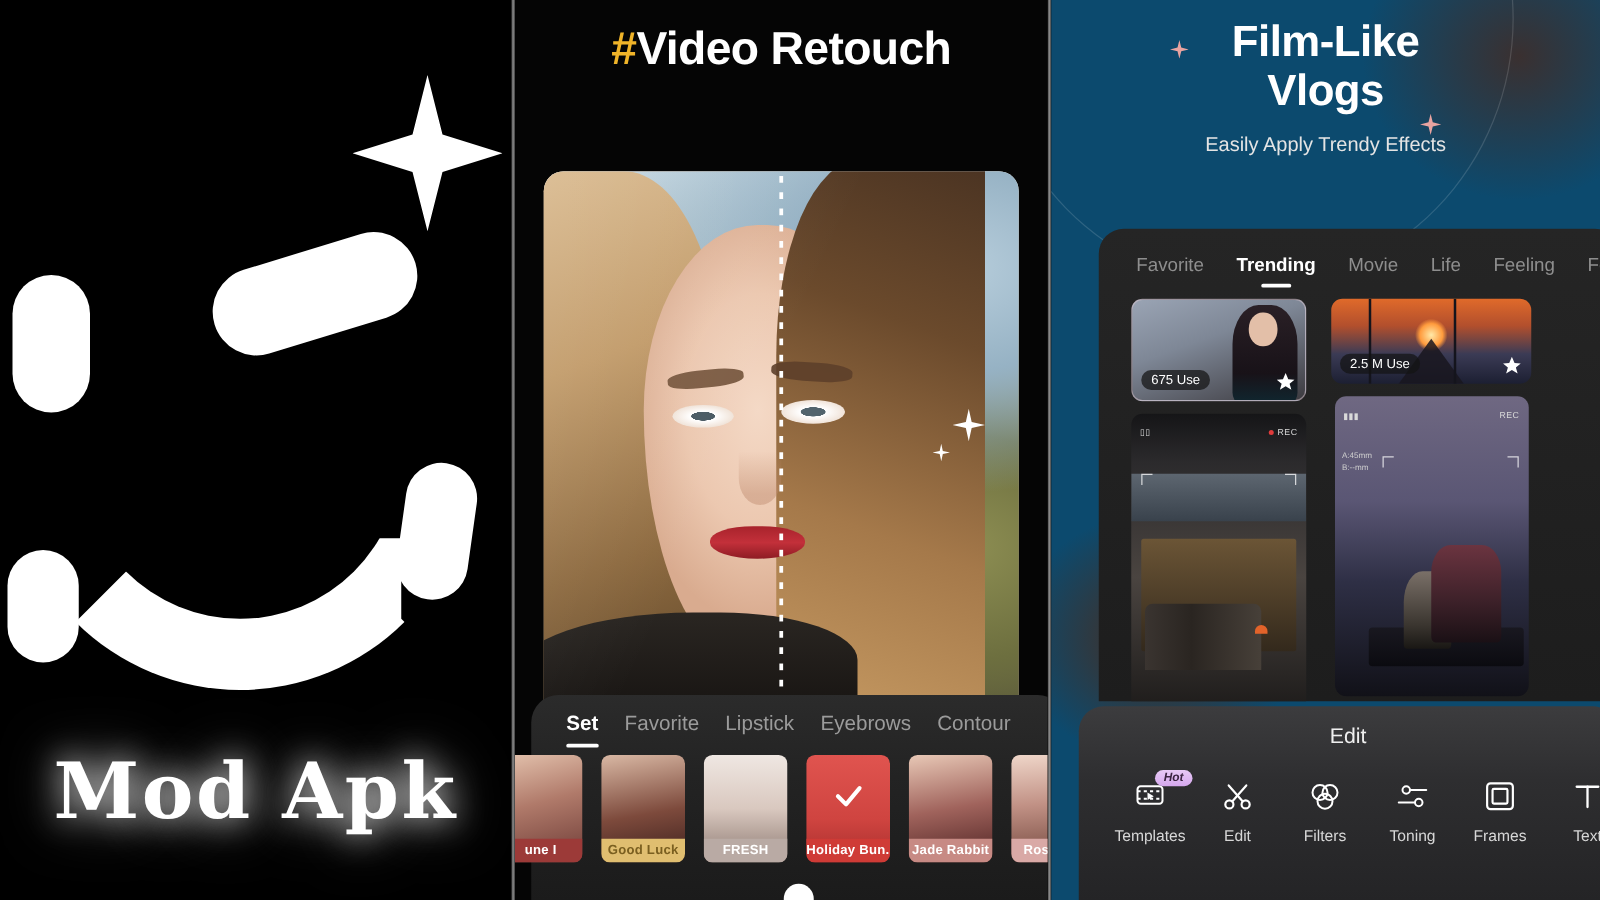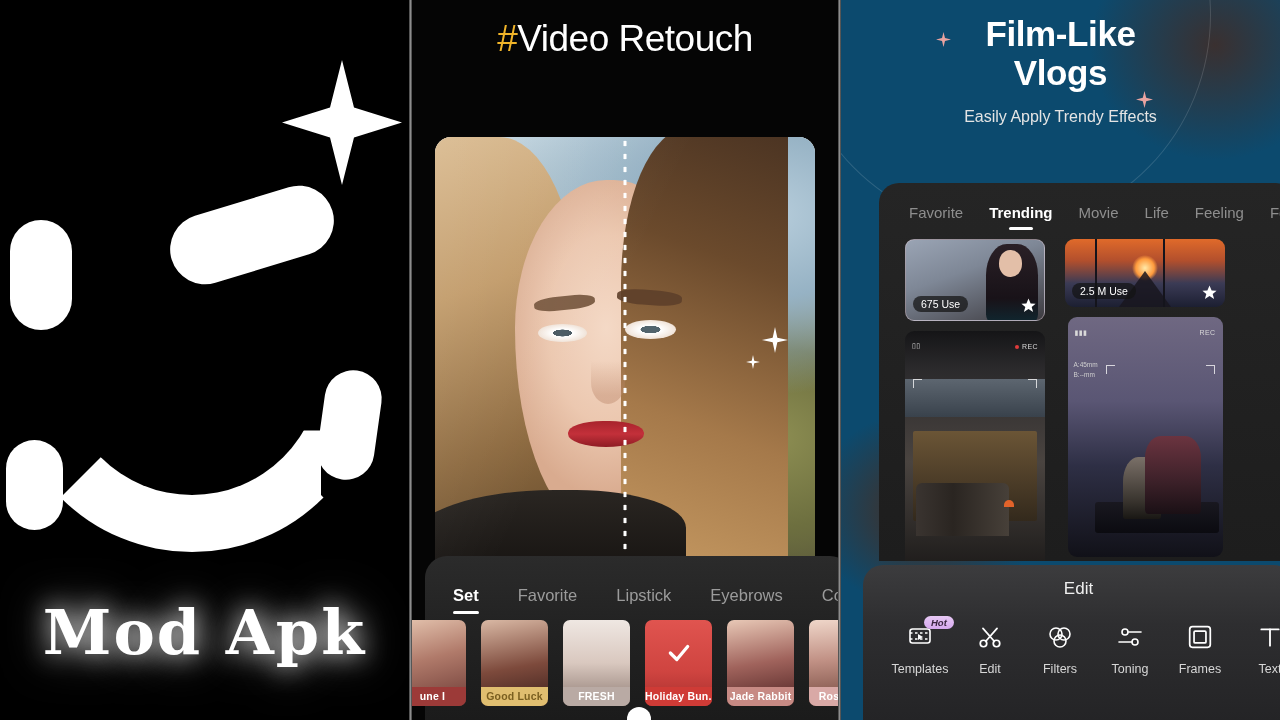--- a/index.html
+++ b/index.html
@@ -43,21 +43,21 @@
     text-shadow: 0 0 26px rgba(255,255,255,.85), 0 0 46px rgba(255,255,255,.5),
                  2px 2px 0 #000, -2px 2px 0 #000, 2px -2px 0 #000, -2px -2px 0 #000;
   }
 
   
   .divider { width:3px; height:720px; background:linear-gradient(90deg,#3a3a3a,#8d8d8d,#3a3a3a); flex:0 0 3px; }
 
   
   .panel-retouch { position:relative; width:426px; height:720px; background:#050505; overflow:hidden; }
   .r-title {
-    margin-top:18px; text-align:center; font-size:37px; font-weight:400; color:#fff;
+    margin-top:18px; text-align:center; font-size:37px; font-weight:700; color:#fff;
     letter-spacing:-.5px; white-space:nowrap;
   }
   .r-title .hash { color:#f0b429; }
   .r-sub { margin-top:9px; text-align:center; font-size:15.5px; color:#f2f2f2; font-weight:400; white-space:nowrap; }
 
   .phone-photo {
     position:absolute; left:23px; top:137px; width:380px; height:430px;
     border-radius:16px 16px 0 0; overflow:hidden;
     background:#c9b29b;
   }
@@ -101,21 +101,21 @@
   .spark-s { position:absolute; background:#fff;
     clip-path: polygon(50% 0%, 59% 41%, 100% 50%, 59% 59%, 50% 100%, 41% 59%, 0% 50%, 41% 41%); }
   .spark-1 { left:327px; top:190px; width:26px; height:26px; }
   .spark-2 { left:311px; top:218px; width:14px; height:14px; }
 
   .retouch-sheet {
     position:absolute; left:13px; right:-14px; top:556px; height:164px;
     background:linear-gradient(180deg,#2b2b2b 0%,#232323 40%,#1b1b1b 100%);
     border-radius:22px 22px 0 0;
   }
-  .rt-tabs { display:flex; gap:39px; padding:14px 0 0 28px; align-items:flex-start;margin-top:16px; }
+  .rt-tabs { display:flex; gap:21px; padding:14px 0 0 28px; align-items:flex-start; }
   .rt-tab { font-size:16.5px; color:#9b9b9b; white-space:nowrap; position:relative; padding-bottom:9px; }
   .rt-tab.active { color:#fff; font-weight:700; }
   .rt-tab.active::after { content:""; position:absolute; left:50%; transform:translateX(-50%);
     bottom:0; width:26px; height:3.5px; border-radius:2px; background:#fff; }
 
   .rt-strip { display:flex; gap:15px; padding-left:6px; margin-top:6px; }
   .preset { position:relative; width:67px; height:86px; border-radius:7px; overflow:hidden; flex:0 0 auto; }
   .preset .pimg { position:absolute; inset:0; }
   .preset .plabel {
     position:absolute; left:0; right:0; bottom:0; height:19px; line-height:19px;

